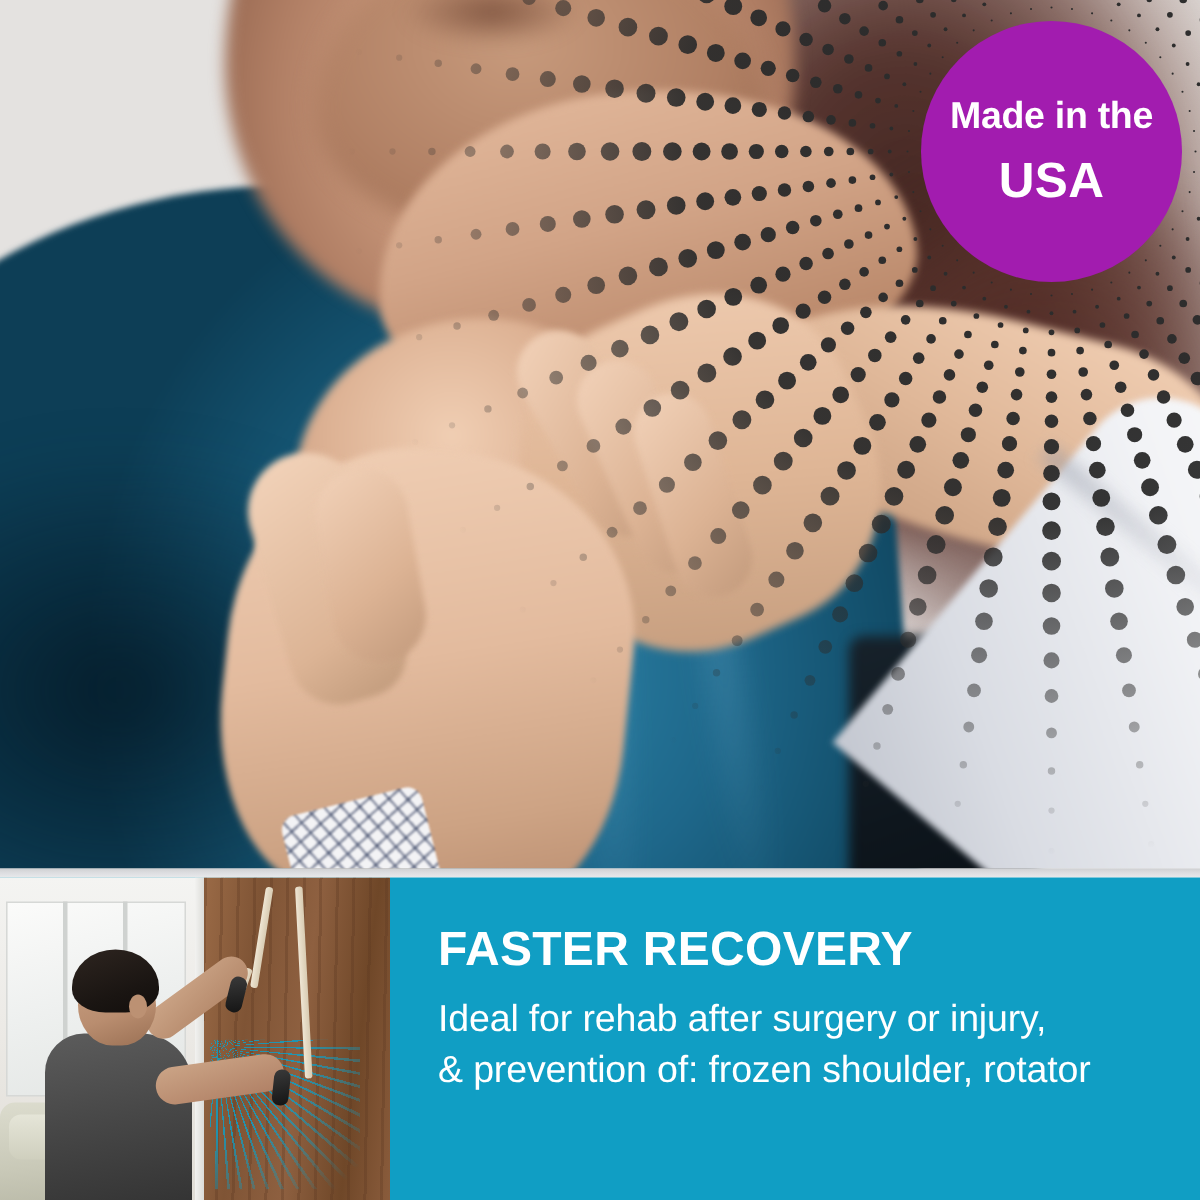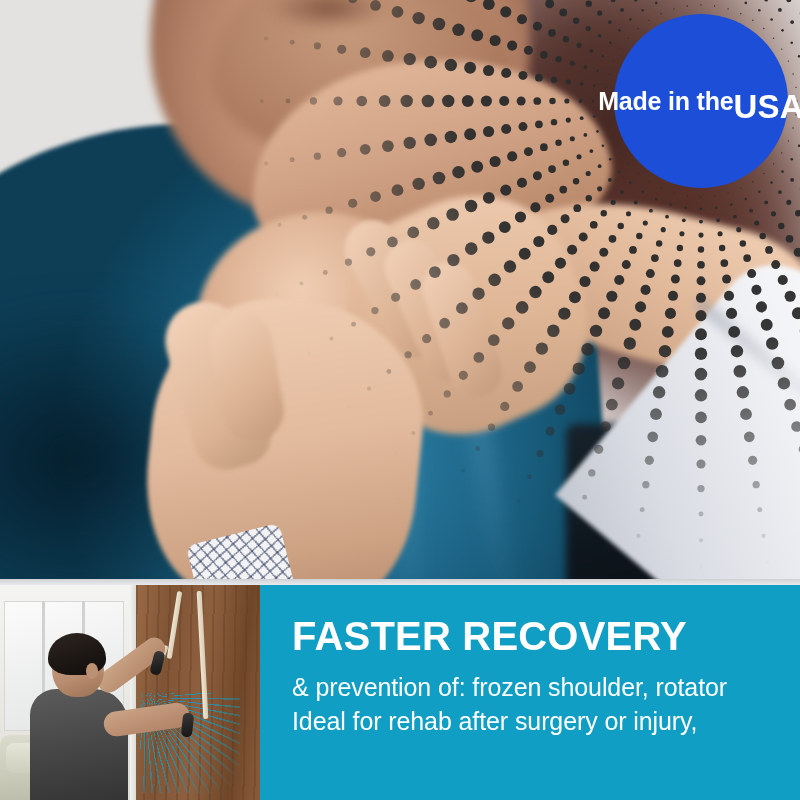--- a/index.html
+++ b/index.html
@@ -179,22 +179,22 @@
       #f3f3f5;
   }
 
   
   #burst{position:absolute;left:0;top:0;width:800px;height:579px;pointer-events:none;}
 
   
   #badge{
     position:absolute;left:614px;top:14px;width:174px;height:174px;
     border-radius:50%;
-    background:#1d4ed8;
-    display:flex;flex-direction:row;
+    background:#a21caf;
+    display:flex;flex-direction:column;
     align-items:center;justify-content:center;
     box-shadow:0 0 0 0 rgba(0,0,0,.06);
   }
   #badge .l1{
     color:#ffffff;font-weight:bold;font-size:25px;letter-spacing:-.2px;
     line-height:1.06;white-space:nowrap;
   }
   #badge .l2{
     color:#ffffff;font-weight:bold;font-size:33px;letter-spacing:.2px;
     line-height:1.1;margin-top:12px;white-space:nowrap;
@@ -295,21 +295,21 @@
     border-radius:14px;
     background:linear-gradient(170deg,#cba486,#b08065);
     transform:rotate(-8deg);transform-origin:left center;
   }
 
   
   #textblock{
     position:absolute;left:292px;top:616px;width:496px;
   }
   #headline{
-    color:#ffffff;font-weight:bold;font-size:40px;letter-spacing:.2px;
+    color:#ffffff;font-weight:bold;font-size:32px;letter-spacing:.2px;
     line-height:1;margin:0 0 14px 0;
   }
   #bodytext{
     color:#ffffff;font-size:25px;line-height:34px;margin:0;
     font-weight:normal;letter-spacing:-.1px;
   }
   #bodytext span{display:block;white-space:nowrap;}
 </style>
 </head>
 <body>
@@ -832,18 +832,18 @@
     <div class="m-head"></div>
     <div class="m-hair"></div>
     <div class="m-ear"></div>
     <div class="gripper" style="left:152px;top:66px;transform:rotate(14deg);"></div>
     <div class="gripper" style="left:182px;top:128px;transform:rotate(6deg);"></div>
   </div>
 
   <div id="textblock">
     <h2 id="headline">FASTER RECOVERY</h2>
     <p id="bodytext">
+      <span>Ideal for rehab after surgery or injury,</span>
       <span>&amp; prevention of: frozen shoulder, rotator</span>
-      <span>Ideal for rehab after surgery or injury,</span>
     </p>
   </div>
 
 </div>
 
 </body></html>

